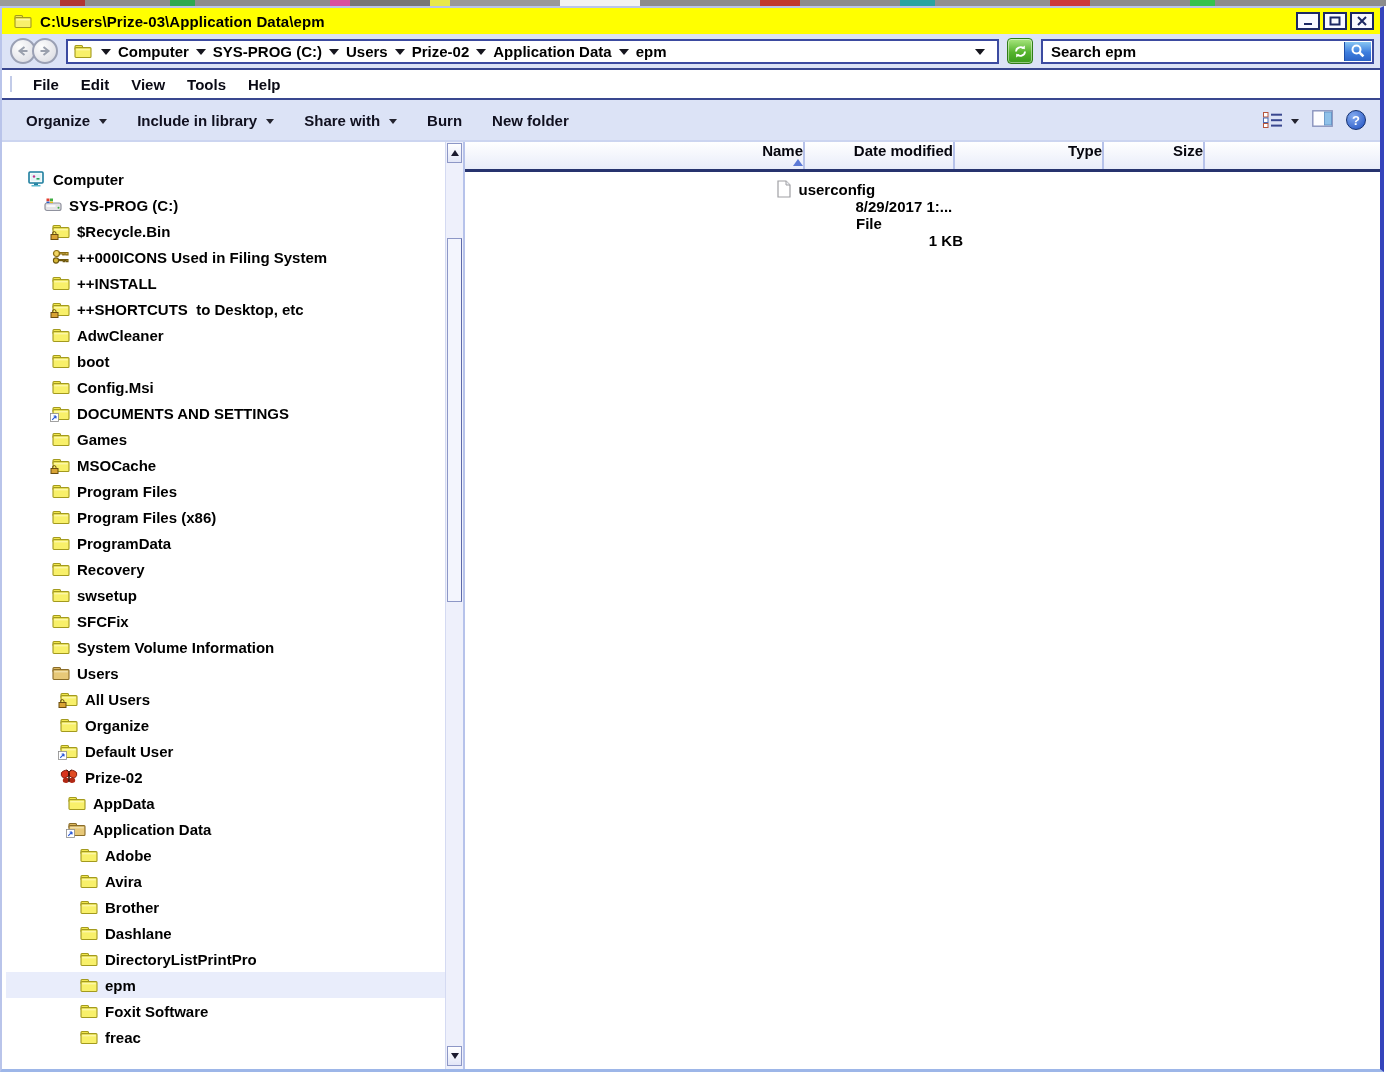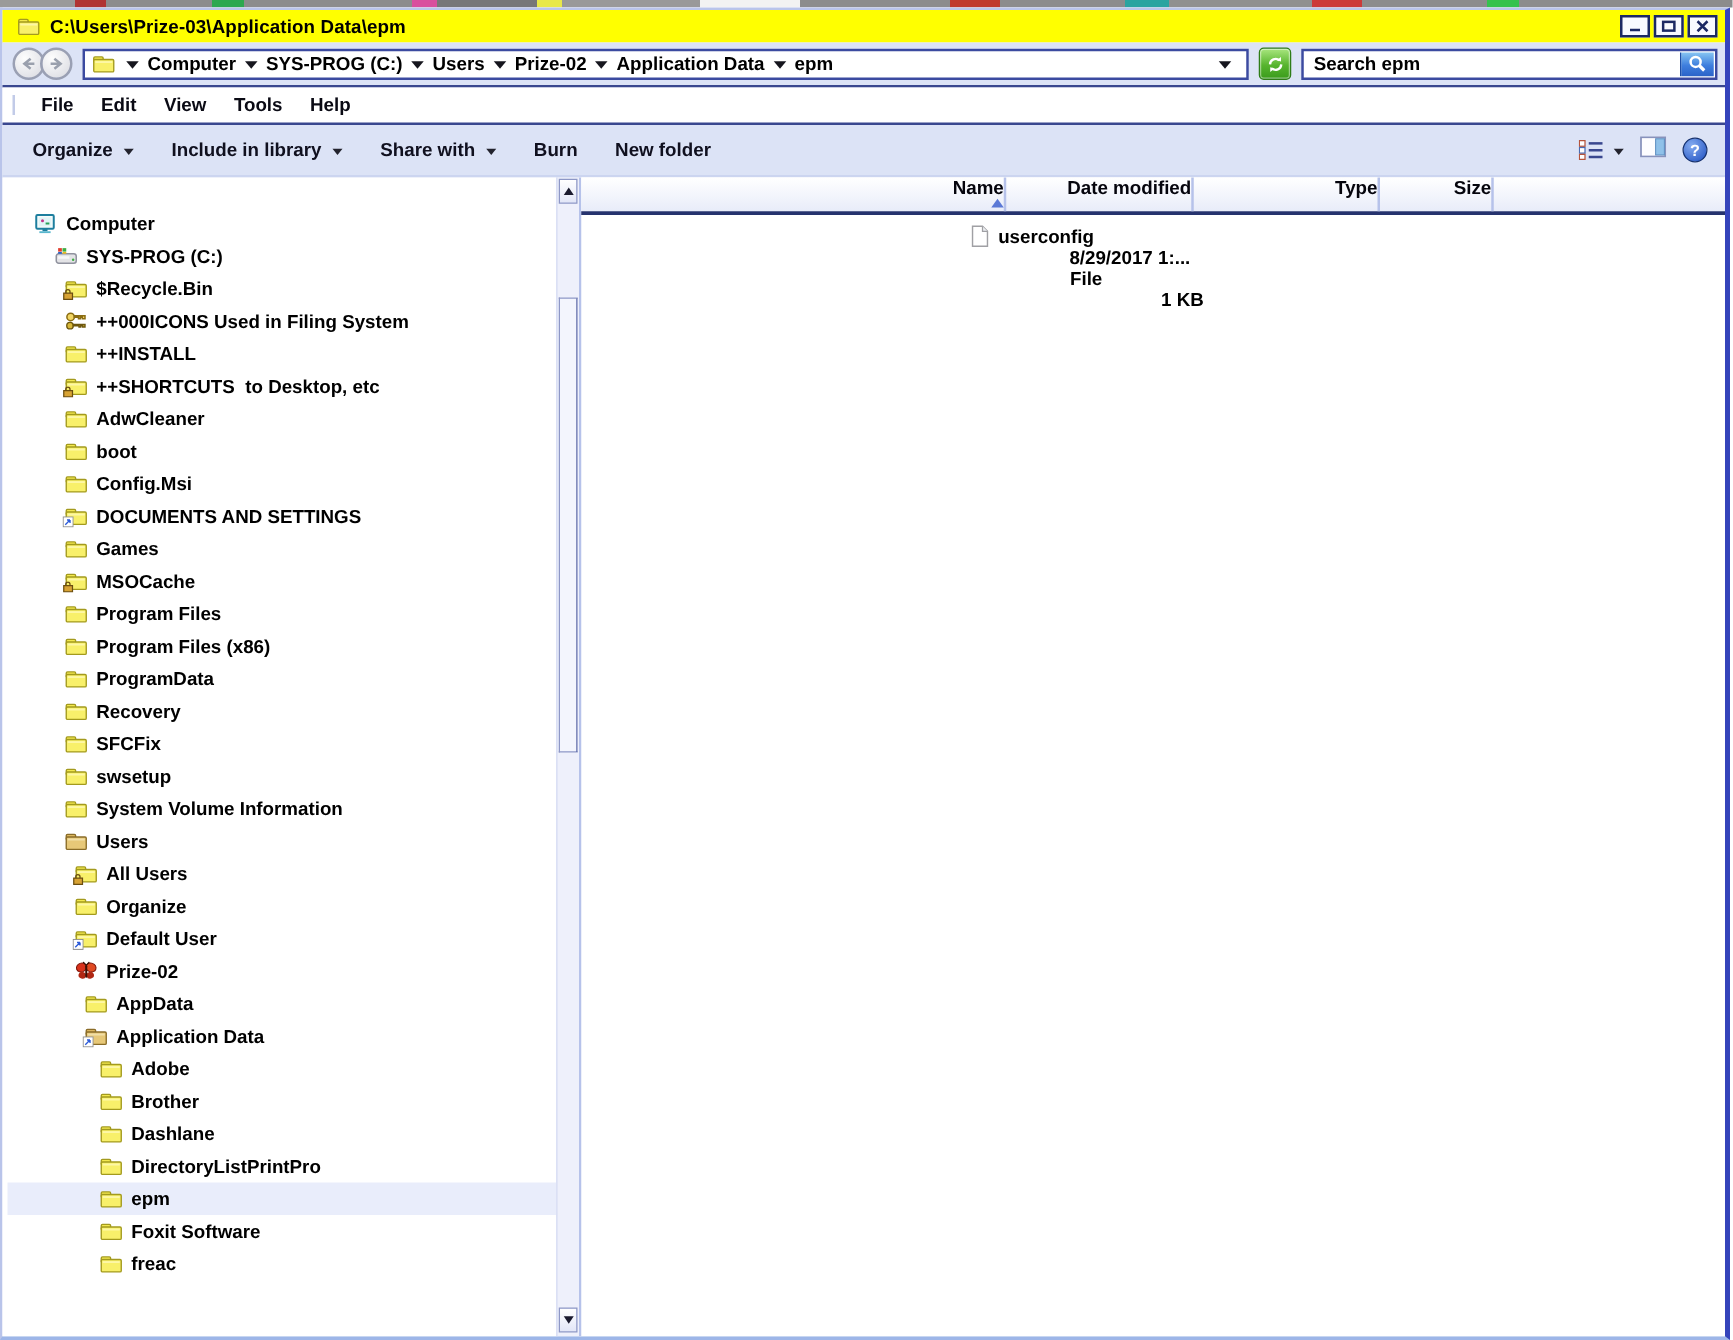--- a/index.html
+++ b/index.html
@@ -74,21 +74,21 @@
   .sb-tri-up{width:0;height:0;border-left:4px solid transparent;border-right:4px solid transparent;border-bottom:6px solid #1a1a2e;}
   .sb-tri-down{width:0;height:0;border-left:4px solid transparent;border-right:4px solid transparent;border-top:6px solid #1a1a2e;}
   .sb-thumb{position:absolute;left:1px;right:1px;top:96px;height:364px;background:#f3f5fd;border:1px solid #8d97c6;border-right-color:#5e6aa8;box-sizing:border-box;}
   
   .file-list{flex:1;min-width:0;border-left:2px solid #b6c2ea;display:flex;flex-direction:column;background:#fff;}
   .list-header{height:27px;flex:none;display:flex;background:linear-gradient(#ffffff,#e8ecf9);border-bottom:3px solid #26336e;font-size:15px;}
   .hcol{box-sizing:border-box;display:flex;align-items:flex-end;padding-left:8px;border-right:2px solid #b6c2ea;color:#05050d;flex-direction:column;}
   .hcol.c-name{width:340px;padding-left:16px;}
   .hcol.c-date{width:150px;}
   .hcol.c-type{width:149px;}
-  .hcol.c-size{width:91px;}
+  .hcol.c-size{width:101px;}
   .hcol.c-fill{flex:1;border-right:none;}
   .sort-arrow{margin-left:10px;width:0;height:0;border-left:5px solid transparent;border-right:5px solid transparent;border-bottom:7px solid #5b79d6;}
   .list-body{padding-top:8px;}
   .file-row{height:28px;display:flex;align-items:center;font-size:15px;flex-direction:column;}
   .fcol{box-sizing:border-box;display:flex;align-items:center;height:100%;}
   .fcol.c-name{width:340px;padding-left:24px;}
   .fcol.c-name .icn{width:14px;height:18px;margin-right:8px;}
   .fcol.c-date{width:150px;padding-left:8px;}
   .fcol.c-type{width:149px;padding-left:8px;}
   .fcol.c-size{width:101px;justify-content:flex-end;padding-right:10px;}
@@ -340,26 +340,26 @@
             </svg></span><span>ProgramData</span></div>
         <div class="tree-row" style="padding-left: 46px;"><span class="icn"><svg viewBox="0 0 18 16">
               <rect x="1" y="2.5" width="7.5" height="4.5" rx="1" fill="#f3e84e" stroke="#a39a1e" stroke-width="1.1"></rect>
               <rect x="1" y="4.6" width="16" height="9.9" rx="1" fill="#f8f06a" stroke="#a39a1e" stroke-width="1.1"></rect>
               <rect x="2.2" y="5.9" width="13.6" height="1.5" fill="#fdf7a6"></rect>
             </svg></span><span>Recovery</span></div>
         <div class="tree-row" style="padding-left: 46px;"><span class="icn"><svg viewBox="0 0 18 16">
               <rect x="1" y="2.5" width="7.5" height="4.5" rx="1" fill="#f3e84e" stroke="#a39a1e" stroke-width="1.1"></rect>
               <rect x="1" y="4.6" width="16" height="9.9" rx="1" fill="#f8f06a" stroke="#a39a1e" stroke-width="1.1"></rect>
               <rect x="2.2" y="5.9" width="13.6" height="1.5" fill="#fdf7a6"></rect>
+            </svg></span><span>swsetup</span></div>
+        <div class="tree-row" style="padding-left: 46px;"><span class="icn"><svg viewBox="0 0 18 16">
+              <rect x="1" y="2.5" width="7.5" height="4.5" rx="1" fill="#f3e84e" stroke="#a39a1e" stroke-width="1.1"></rect>
+              <rect x="1" y="4.6" width="16" height="9.9" rx="1" fill="#f8f06a" stroke="#a39a1e" stroke-width="1.1"></rect>
+              <rect x="2.2" y="5.9" width="13.6" height="1.5" fill="#fdf7a6"></rect>
             </svg></span><span>SFCFix</span></div>
-        <div class="tree-row" style="padding-left: 46px;"><span class="icn"><svg viewBox="0 0 18 16">
-              <rect x="1" y="2.5" width="7.5" height="4.5" rx="1" fill="#f3e84e" stroke="#a39a1e" stroke-width="1.1"></rect>
-              <rect x="1" y="4.6" width="16" height="9.9" rx="1" fill="#f8f06a" stroke="#a39a1e" stroke-width="1.1"></rect>
-              <rect x="2.2" y="5.9" width="13.6" height="1.5" fill="#fdf7a6"></rect>
-            </svg></span><span>swsetup</span></div>
         <div class="tree-row" style="padding-left: 46px;"><span class="icn"><svg viewBox="0 0 18 16">
               <rect x="1" y="2.5" width="7.5" height="4.5" rx="1" fill="#f3e84e" stroke="#a39a1e" stroke-width="1.1"></rect>
               <rect x="1" y="4.6" width="16" height="9.9" rx="1" fill="#f8f06a" stroke="#a39a1e" stroke-width="1.1"></rect>
               <rect x="2.2" y="5.9" width="13.6" height="1.5" fill="#fdf7a6"></rect>
             </svg></span><span>System Volume Information</span></div>
         <div class="tree-row" style="padding-left: 46px;"><span class="icn"><svg viewBox="0 0 18 16">
               <rect x="1" y="2.5" width="7.5" height="4.5" rx="1" fill="#dcb75f" stroke="#8a6c28" stroke-width="1.1"></rect>
               <rect x="1" y="4.6" width="16" height="9.9" rx="1" fill="#e7c878" stroke="#8a6c28" stroke-width="1.1"></rect>
               <rect x="2.2" y="5.9" width="13.6" height="1.5" fill="#f2dfa8"></rect>
             </svg></span><span>Users</span></div>
@@ -403,20 +403,25 @@
               <rect x="2.2" y="5.9" width="13.6" height="1.5" fill="#f2dfa8"></rect>
             </svg><span class="ovl"><svg viewBox="0 0 9 9">
                 <rect x="0.5" y="0.5" width="8" height="8" fill="#fff" stroke="#8a8a8a" stroke-width="0.8"></rect>
                 <path d="M2.2 6.8 L6 3 M6 3 H3.6 M6 3 V5.4" stroke="#2d5bd8" stroke-width="1.1" fill="none"></path>
               </svg></span></span><span>Application Data</span></div>
         <div class="tree-row" style="padding-left: 74px;"><span class="icn"><svg viewBox="0 0 18 16">
               <rect x="1" y="2.5" width="7.5" height="4.5" rx="1" fill="#f3e84e" stroke="#a39a1e" stroke-width="1.1"></rect>
               <rect x="1" y="4.6" width="16" height="9.9" rx="1" fill="#f8f06a" stroke="#a39a1e" stroke-width="1.1"></rect>
               <rect x="2.2" y="5.9" width="13.6" height="1.5" fill="#fdf7a6"></rect>
             </svg></span><span>Adobe</span></div>
+        <div class="tree-row" style="padding-left: 74px;"><span class="icn"><svg viewBox="0 0 18 16">
+              <rect x="1" y="2.5" width="7.5" height="4.5" rx="1" fill="#f3e84e" stroke="#a39a1e" stroke-width="1.1"></rect>
+              <rect x="1" y="4.6" width="16" height="9.9" rx="1" fill="#f8f06a" stroke="#a39a1e" stroke-width="1.1"></rect>
+              <rect x="2.2" y="5.9" width="13.6" height="1.5" fill="#fdf7a6"></rect>
+            </svg></span><span>Avira</span></div>
         <div class="tree-row" style="padding-left: 74px;"><span class="icn"><svg viewBox="0 0 18 16">
               <rect x="1" y="2.5" width="7.5" height="4.5" rx="1" fill="#f3e84e" stroke="#a39a1e" stroke-width="1.1"></rect>
               <rect x="1" y="4.6" width="16" height="9.9" rx="1" fill="#f8f06a" stroke="#a39a1e" stroke-width="1.1"></rect>
               <rect x="2.2" y="5.9" width="13.6" height="1.5" fill="#fdf7a6"></rect>
             </svg></span><span>Brother</span></div>
         <div class="tree-row" style="padding-left: 74px;"><span class="icn"><svg viewBox="0 0 18 16">
               <rect x="1" y="2.5" width="7.5" height="4.5" rx="1" fill="#f3e84e" stroke="#a39a1e" stroke-width="1.1"></rect>
               <rect x="1" y="4.6" width="16" height="9.9" rx="1" fill="#f8f06a" stroke="#a39a1e" stroke-width="1.1"></rect>
               <rect x="2.2" y="5.9" width="13.6" height="1.5" fill="#fdf7a6"></rect>
             </svg></span><span>Dashlane</span></div>

